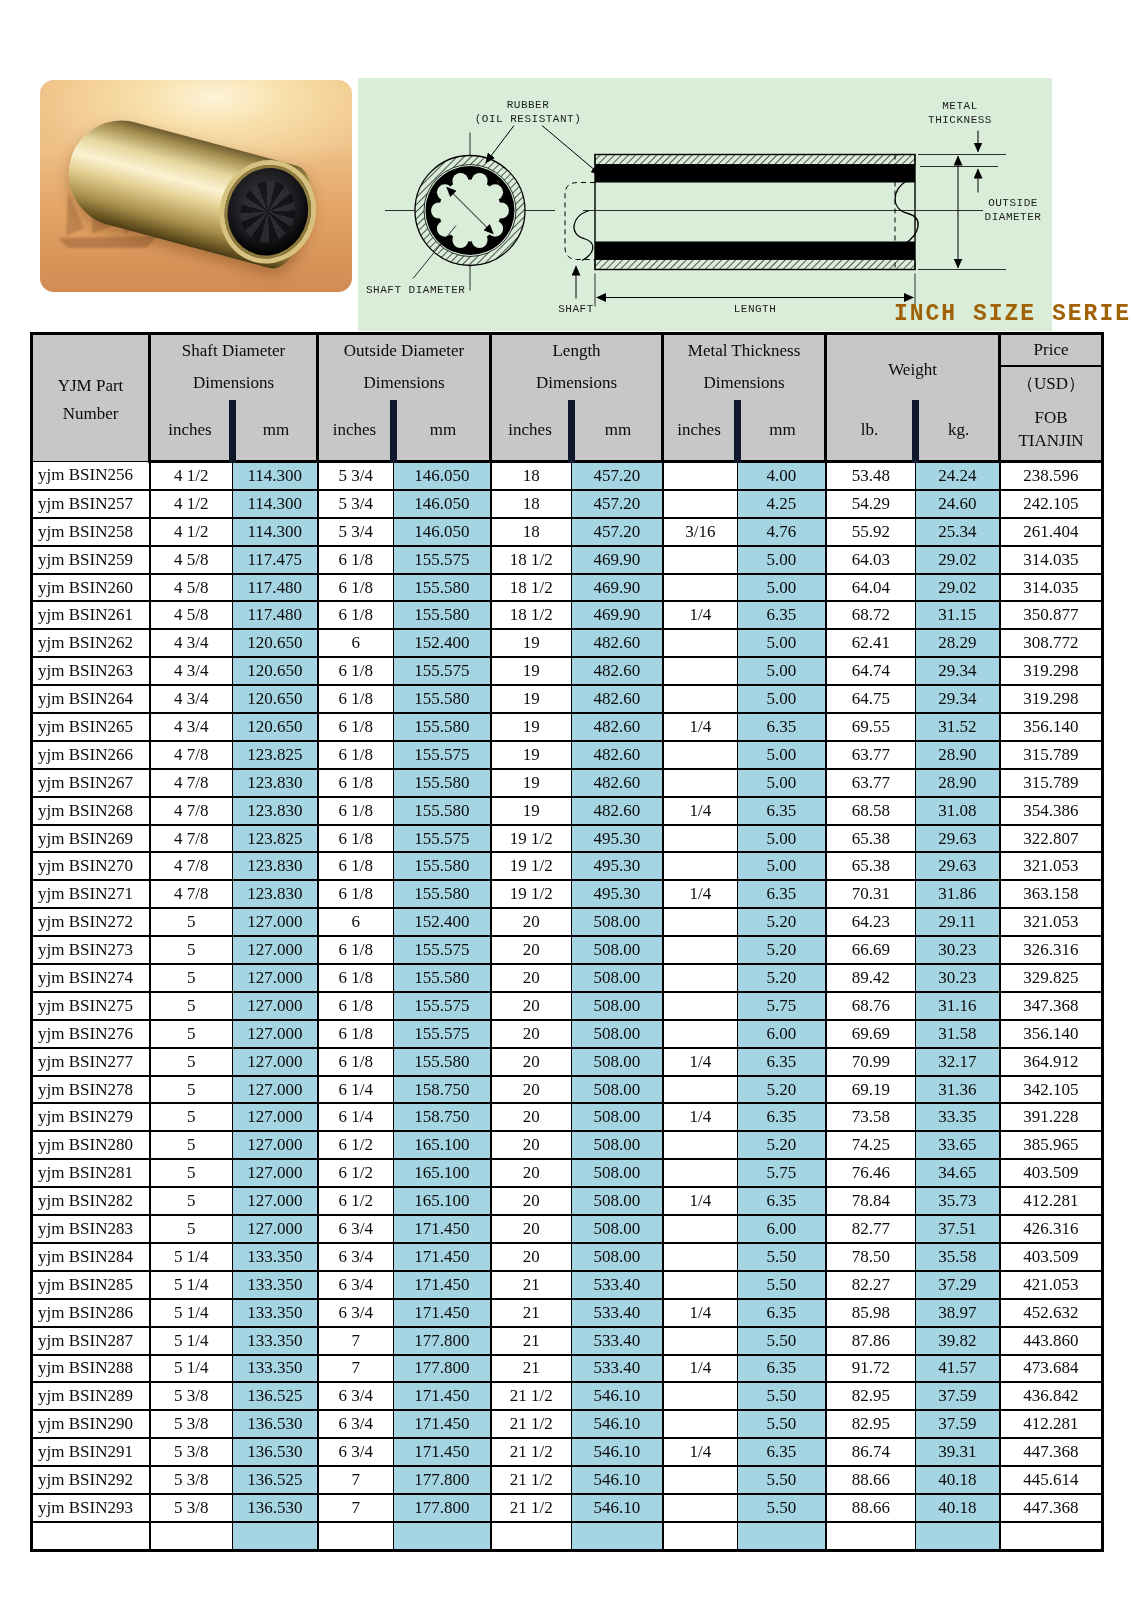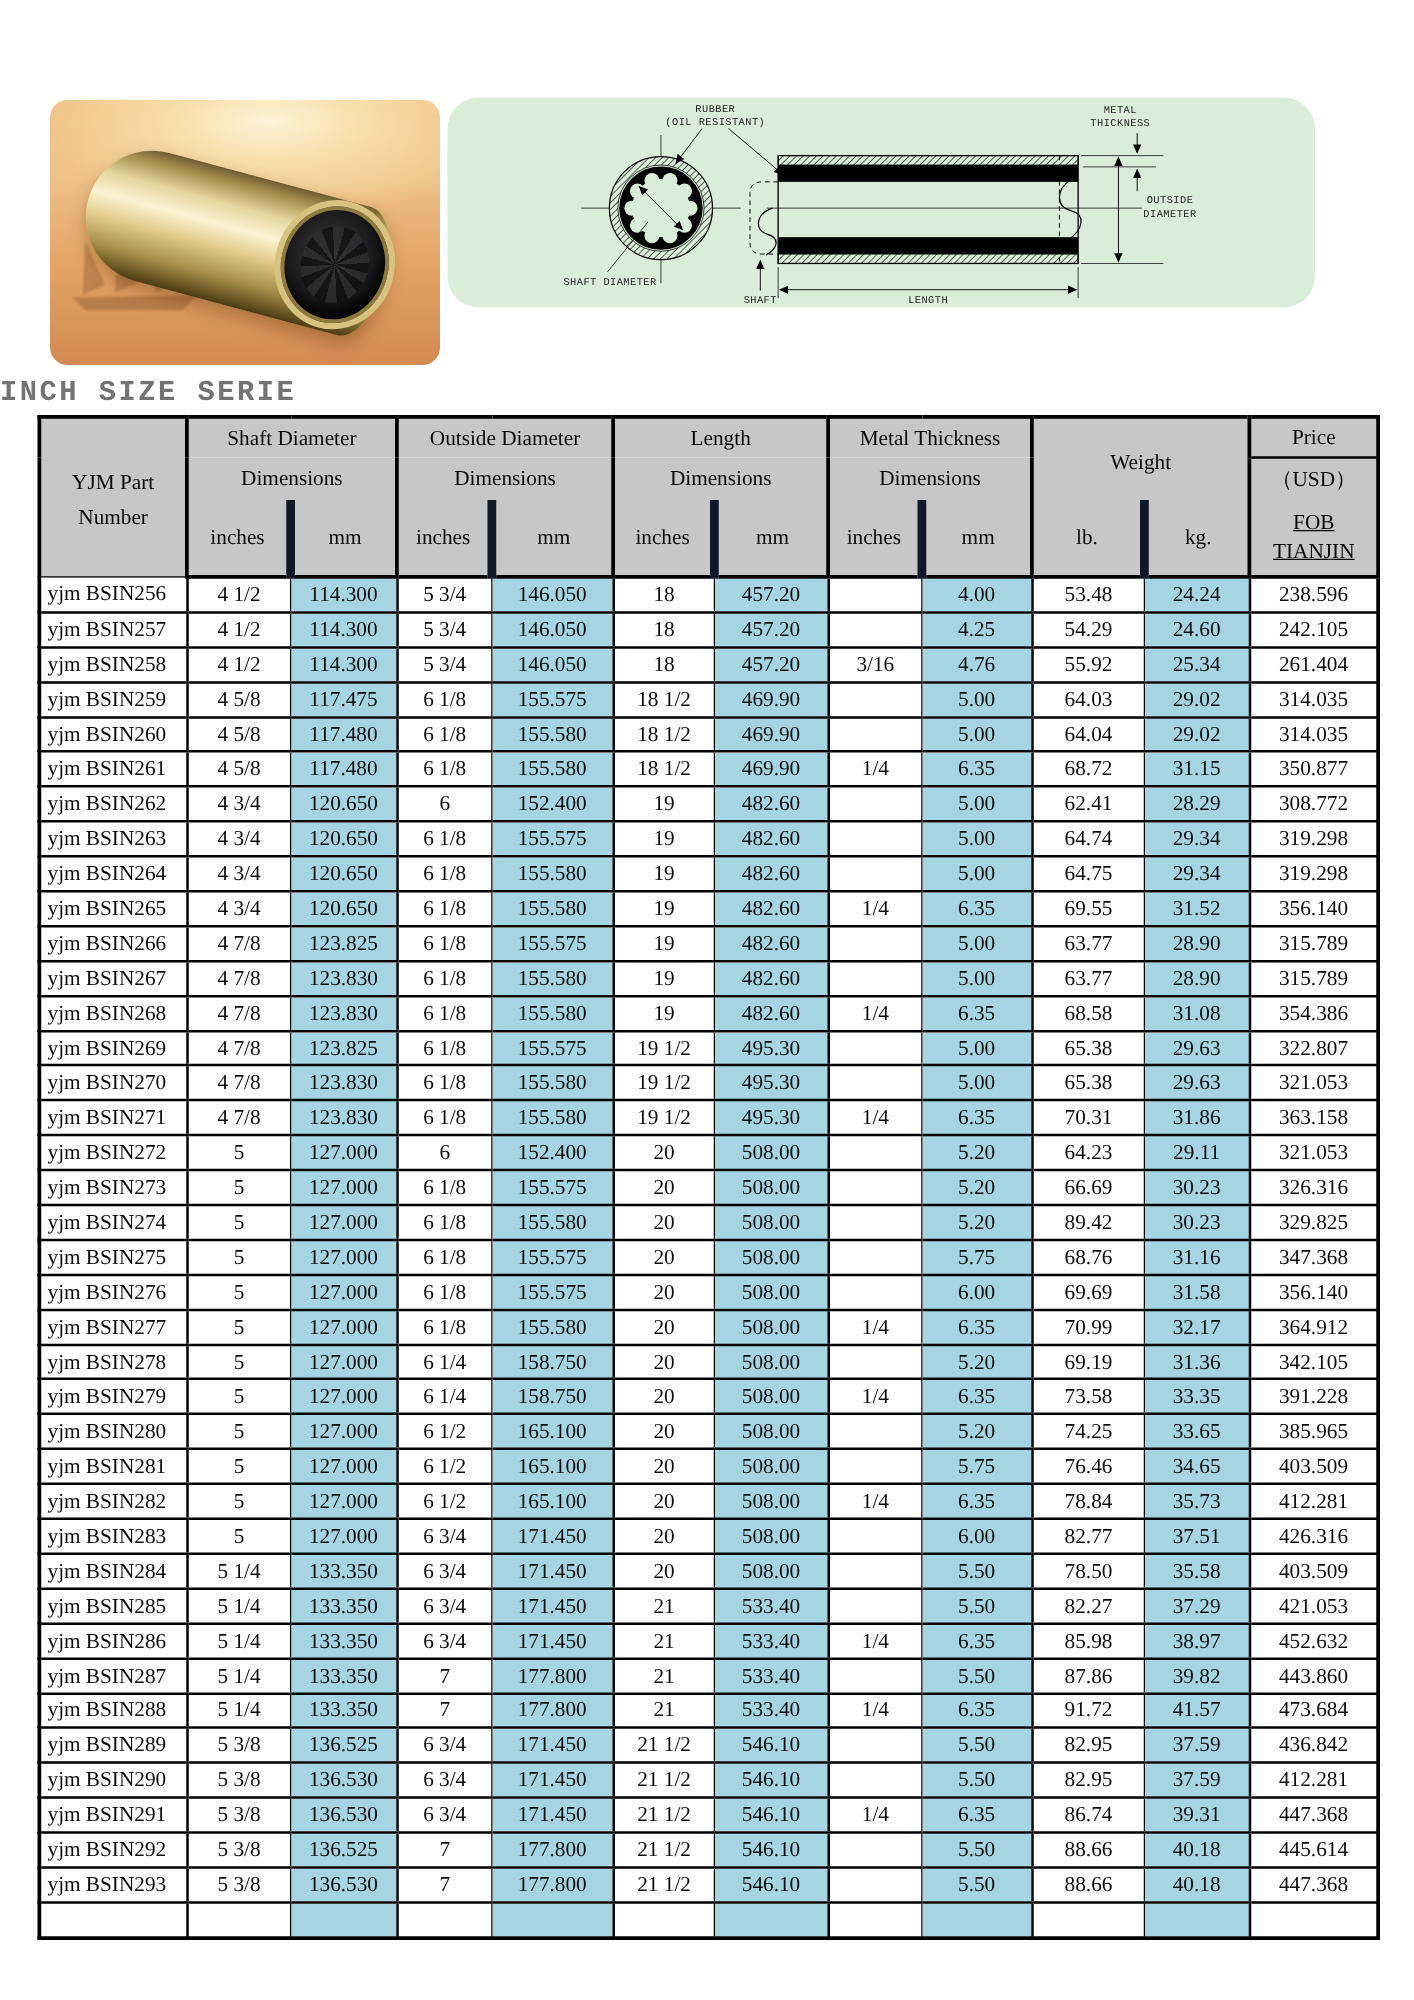--- a/index.html
+++ b/index.html
@@ -37,51 +37,50 @@
   }
   .cyl-bore {
     position:absolute; left:16px; top:16px; right:16px; bottom:16px; border-radius:50%;
     background:
       repeating-conic-gradient(#101013 0deg 18deg, #2c2c31 18deg 36deg);
     opacity:.8;
   }
 
   
   .diagram {
-    position:absolute; left:358px; top:78px; width:694px; height:168px;
+    position:absolute; left:358px; top:78px; width:694px; height:253px;
     background:var(--green);
-    border-radius:25px;
   }
   .diagram svg { display:block; width:100%; height:100%; }
   .dtxt { font-family:"Liberation Mono", monospace; font-size:11px; fill:#1c1c1c; letter-spacing:.5px; }
 
   
   .title {
     position:absolute; left:0; top:301px; width:1131px; height:30px;
-    text-align:left; font-family:"Liberation Mono", monospace;
-    font-size:23px; font-weight:bold; letter-spacing:2px; color:#737373;
+    text-align:right; font-family:"Liberation Mono", monospace;
+    font-size:23px; font-weight:bold; letter-spacing:2px; color:#a16207;
   }
 
   
   .tblwrap { position:absolute; left:30px; top:332px; width:1071px; }
   table {
     width:1071px; table-layout:fixed; border-collapse:collapse;
     border:3px solid #000;
     font-family:"Liberation Serif", serif; font-size:17px; color:#0b0b0b;
   }
   th { background:var(--hdr); font-weight:normal; font-size:17px; padding:0; text-align:center; border:0; }
   th.g, td.g { border-left:3px solid #000; }
   th.bar { border-left:7px solid #0f172a; }
   tr.r1 th { height:30px; vertical-align:middle; }
   tr.r2 th { height:33px; vertical-align:middle; }
   tr.r3 th { height:60px; vertical-align:middle; }
   th.part-h { vertical-align:top; padding-top:4px; line-height:1.65; }
   th.wt { vertical-align:top; padding-top:5px; }
   th.pr { border-bottom:2px solid #000;margin-top:20px; }
-  th.fob { line-height:1.35;text-decoration:underline; }
+  th.fob { line-height:1.35; }
   thead tr.r3 th { border-bottom:3px solid #000; }
   tbody td {
     height:25.9px; border:1px solid #000; border-bottom:2px solid #000;
     text-align:center; overflow:hidden; white-space:nowrap; padding:0;
   }
   tbody td.g { border-left:2px solid #000; }
   tbody td.part { text-align:left; padding-left:5px; }
   tbody td.blue { background:var(--blue); }
 </style>
 </head>

